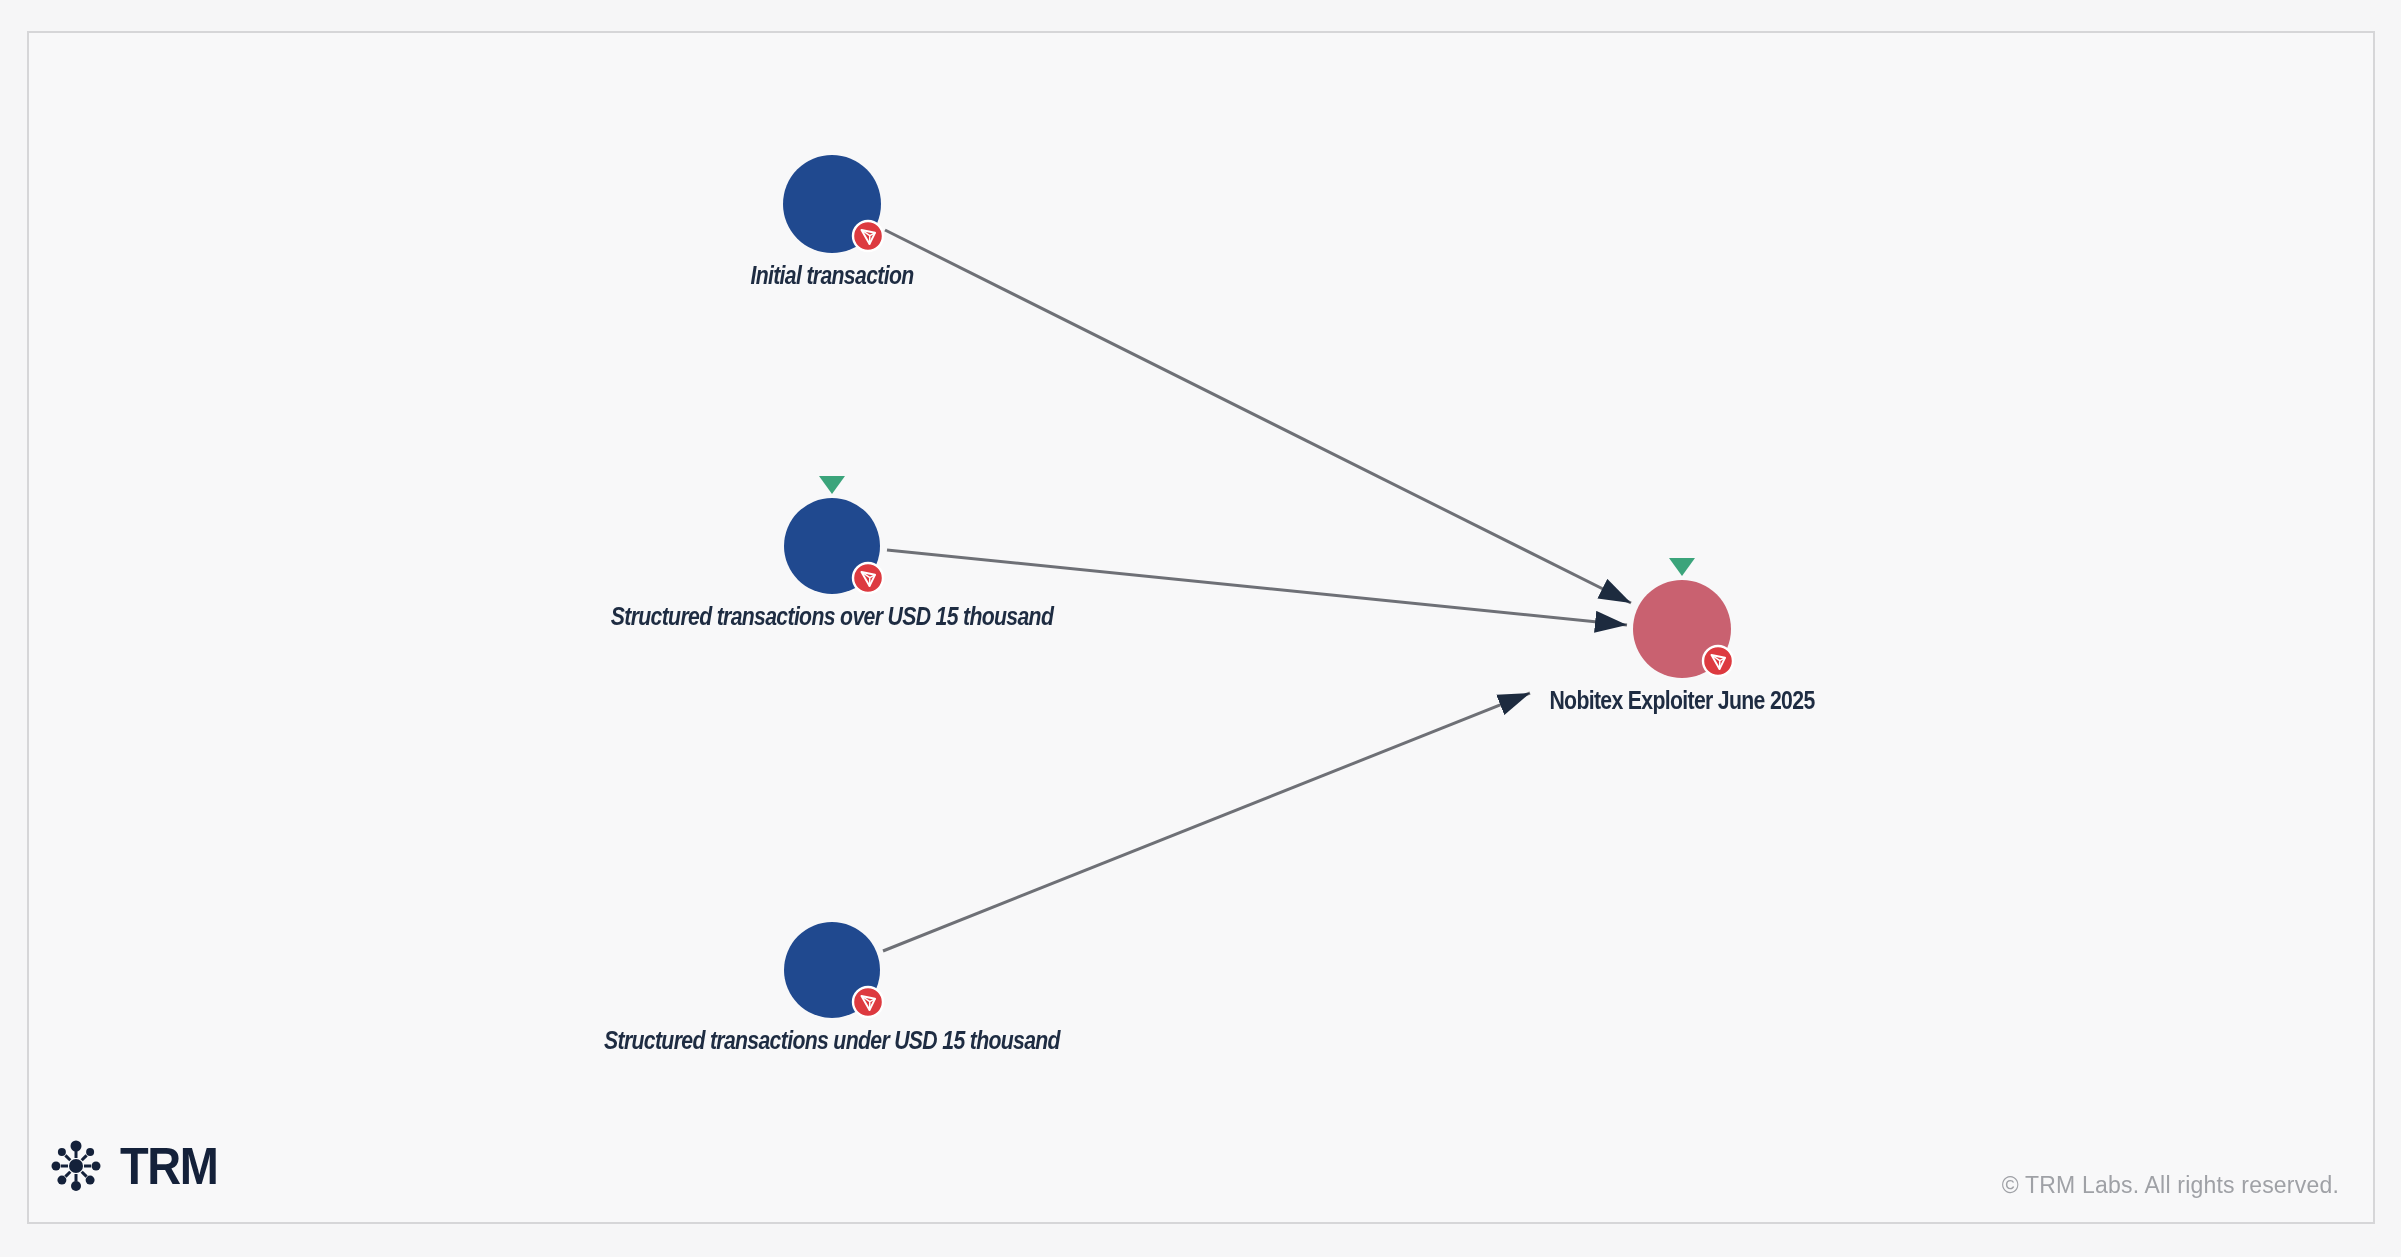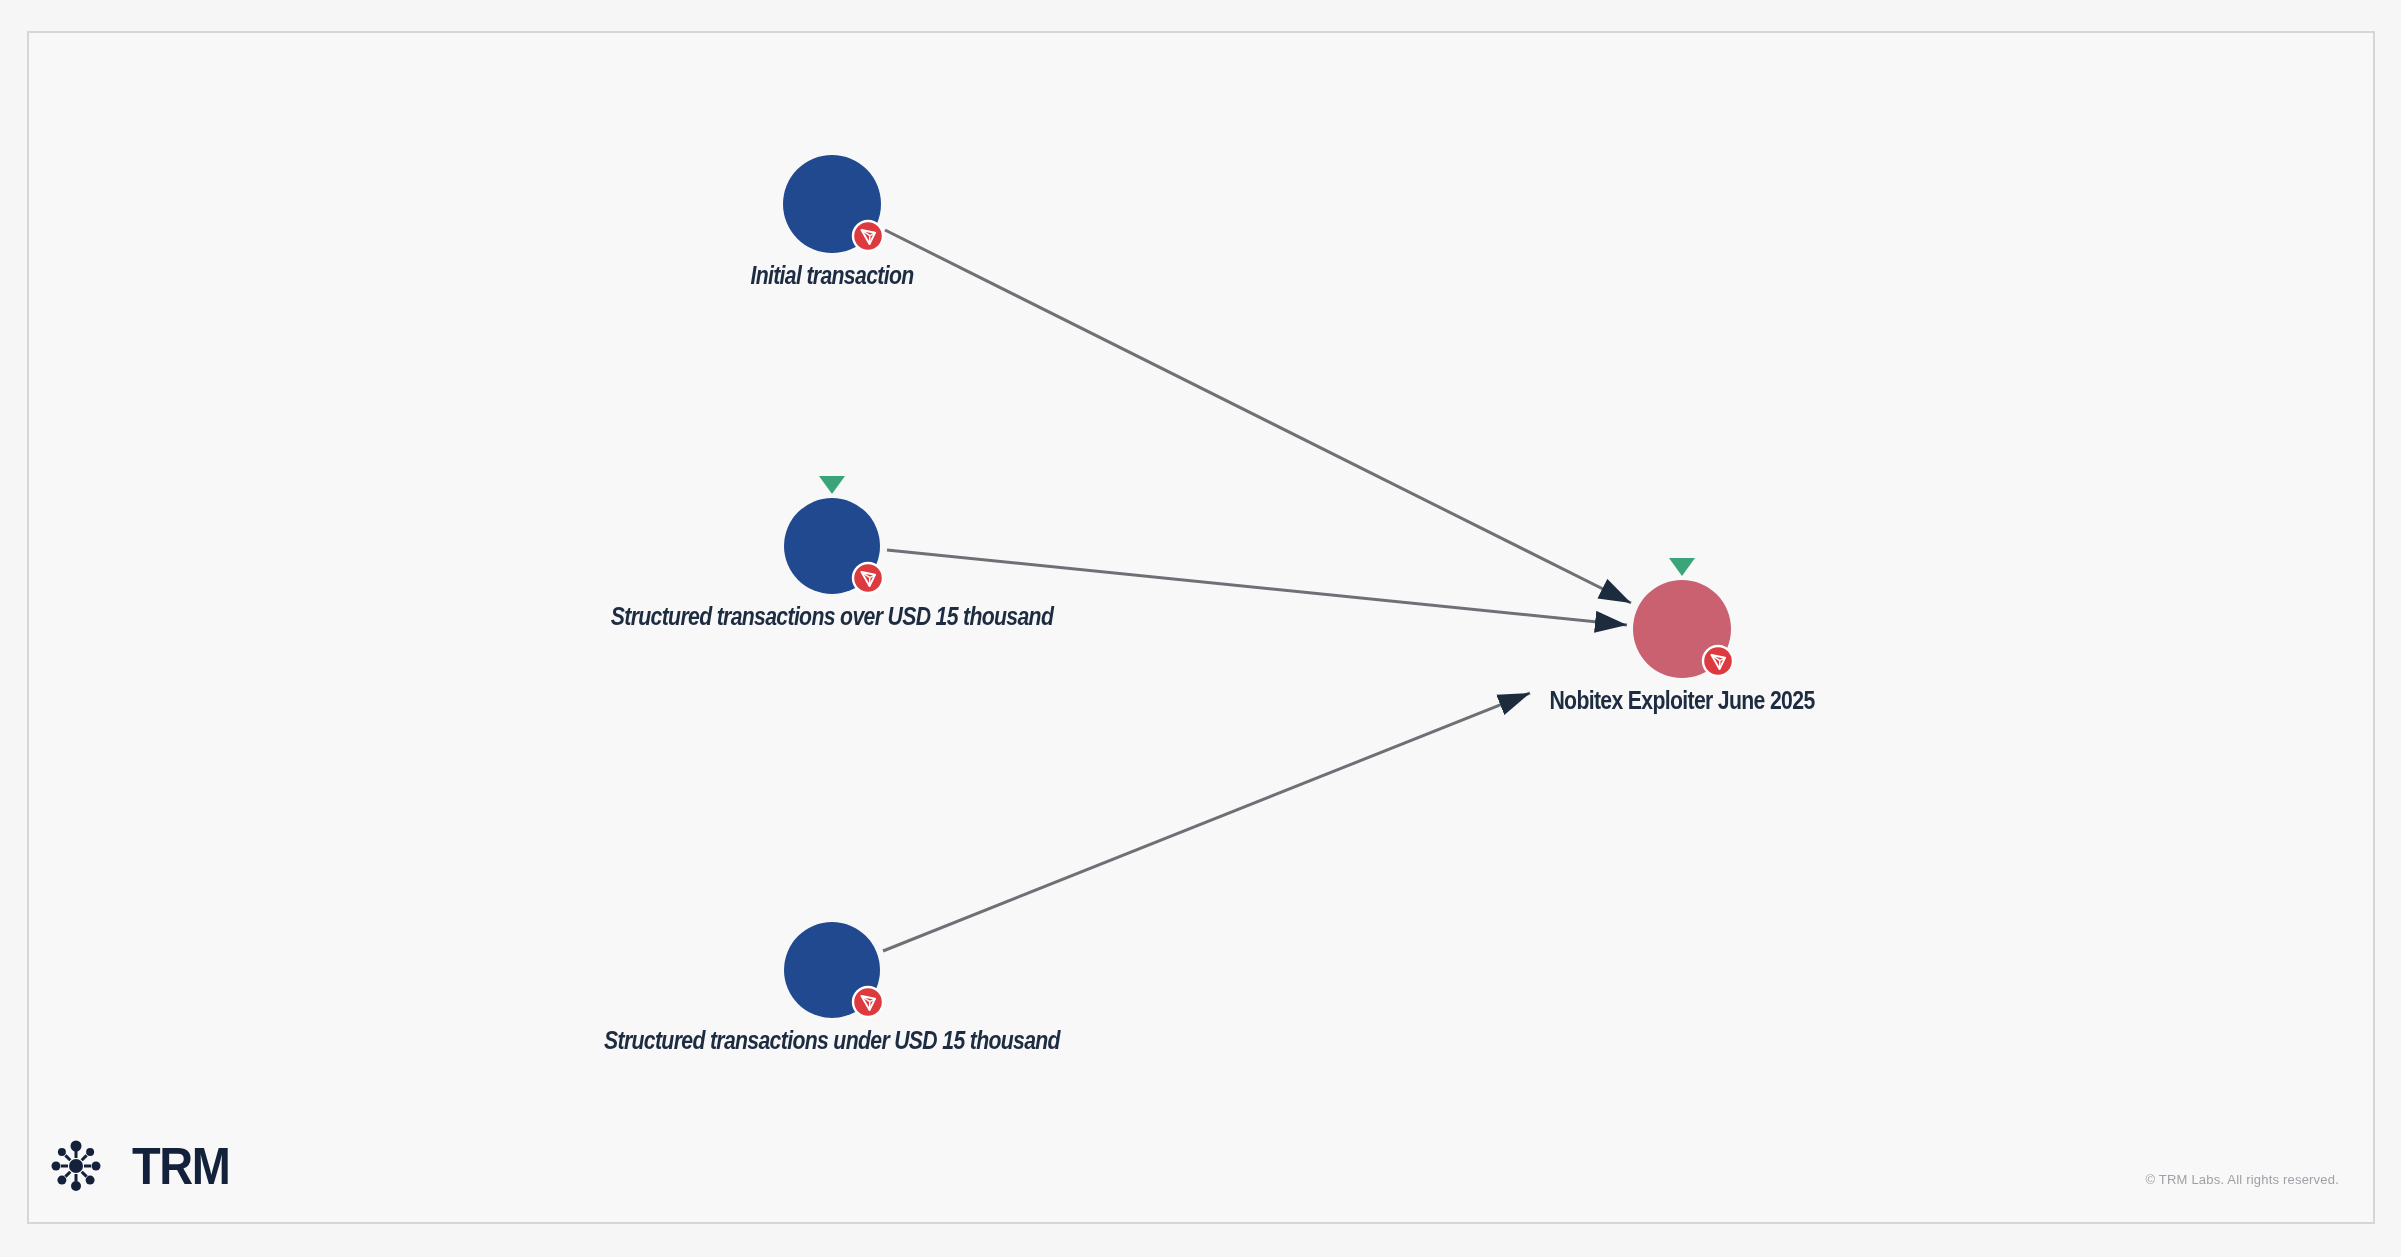--- a/index.html
+++ b/index.html
@@ -37,35 +37,35 @@
     white-space: nowrap;
     transform: scaleX(0.85);
     transform-origin: center top;
   }
   .node-label.italic { font-style: italic; }
   .brand {
     position: absolute;
     left: 46px; top: 1136px;
     display: flex;
     align-items: center;
-    gap: 26px;
+    gap: 14px;
   }
   .brand-icon { width: 60px; height: 60px; }
   .brand-text {
     font-size: 51px;
     font-weight: bold;
     color: #14213a;
     letter-spacing: -1.5px;
     transform: scaleX(0.92);
     transform-origin: left center;
   }
   .copyright {
     position: absolute;
     right: 62px; top: 1172px;
-    font-size: 13px;
+    font-size: 23px;
     color: #9fa1a6;
     letter-spacing: 0.2px;
   }
 </style>
 </head>
 <body>
 
 <div class="canvas"></div>
 
 <svg id="edges-layer">

